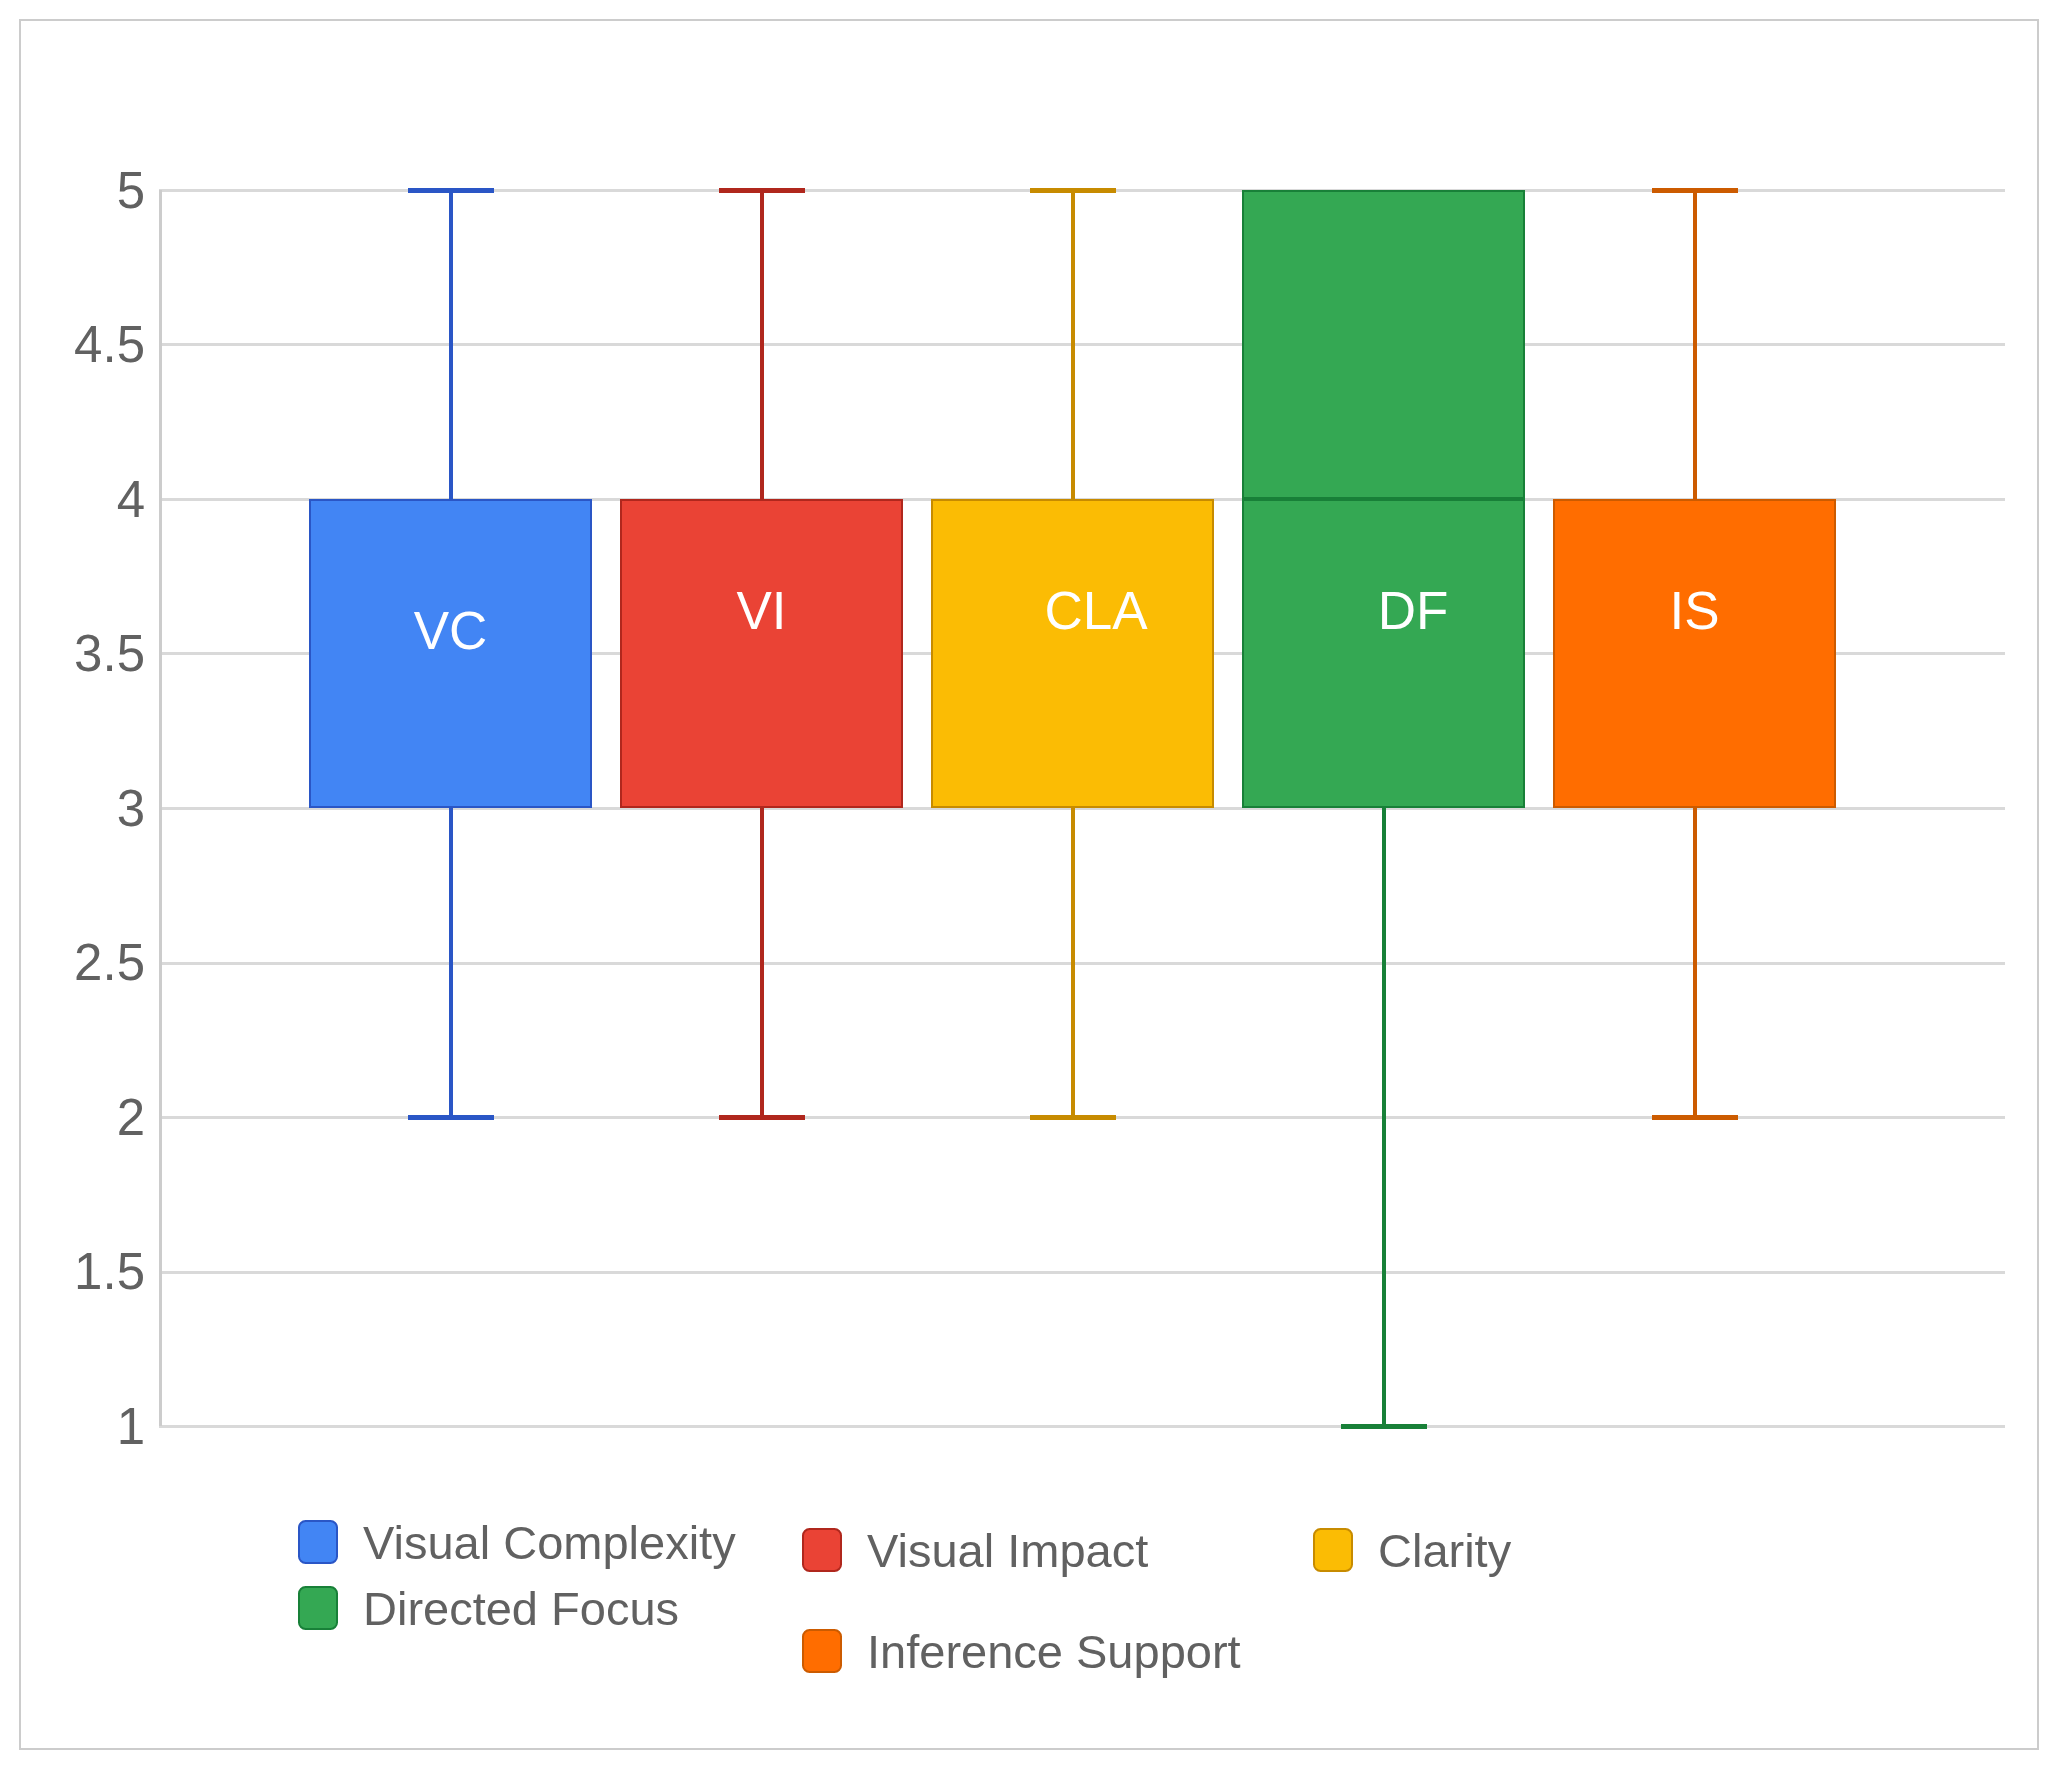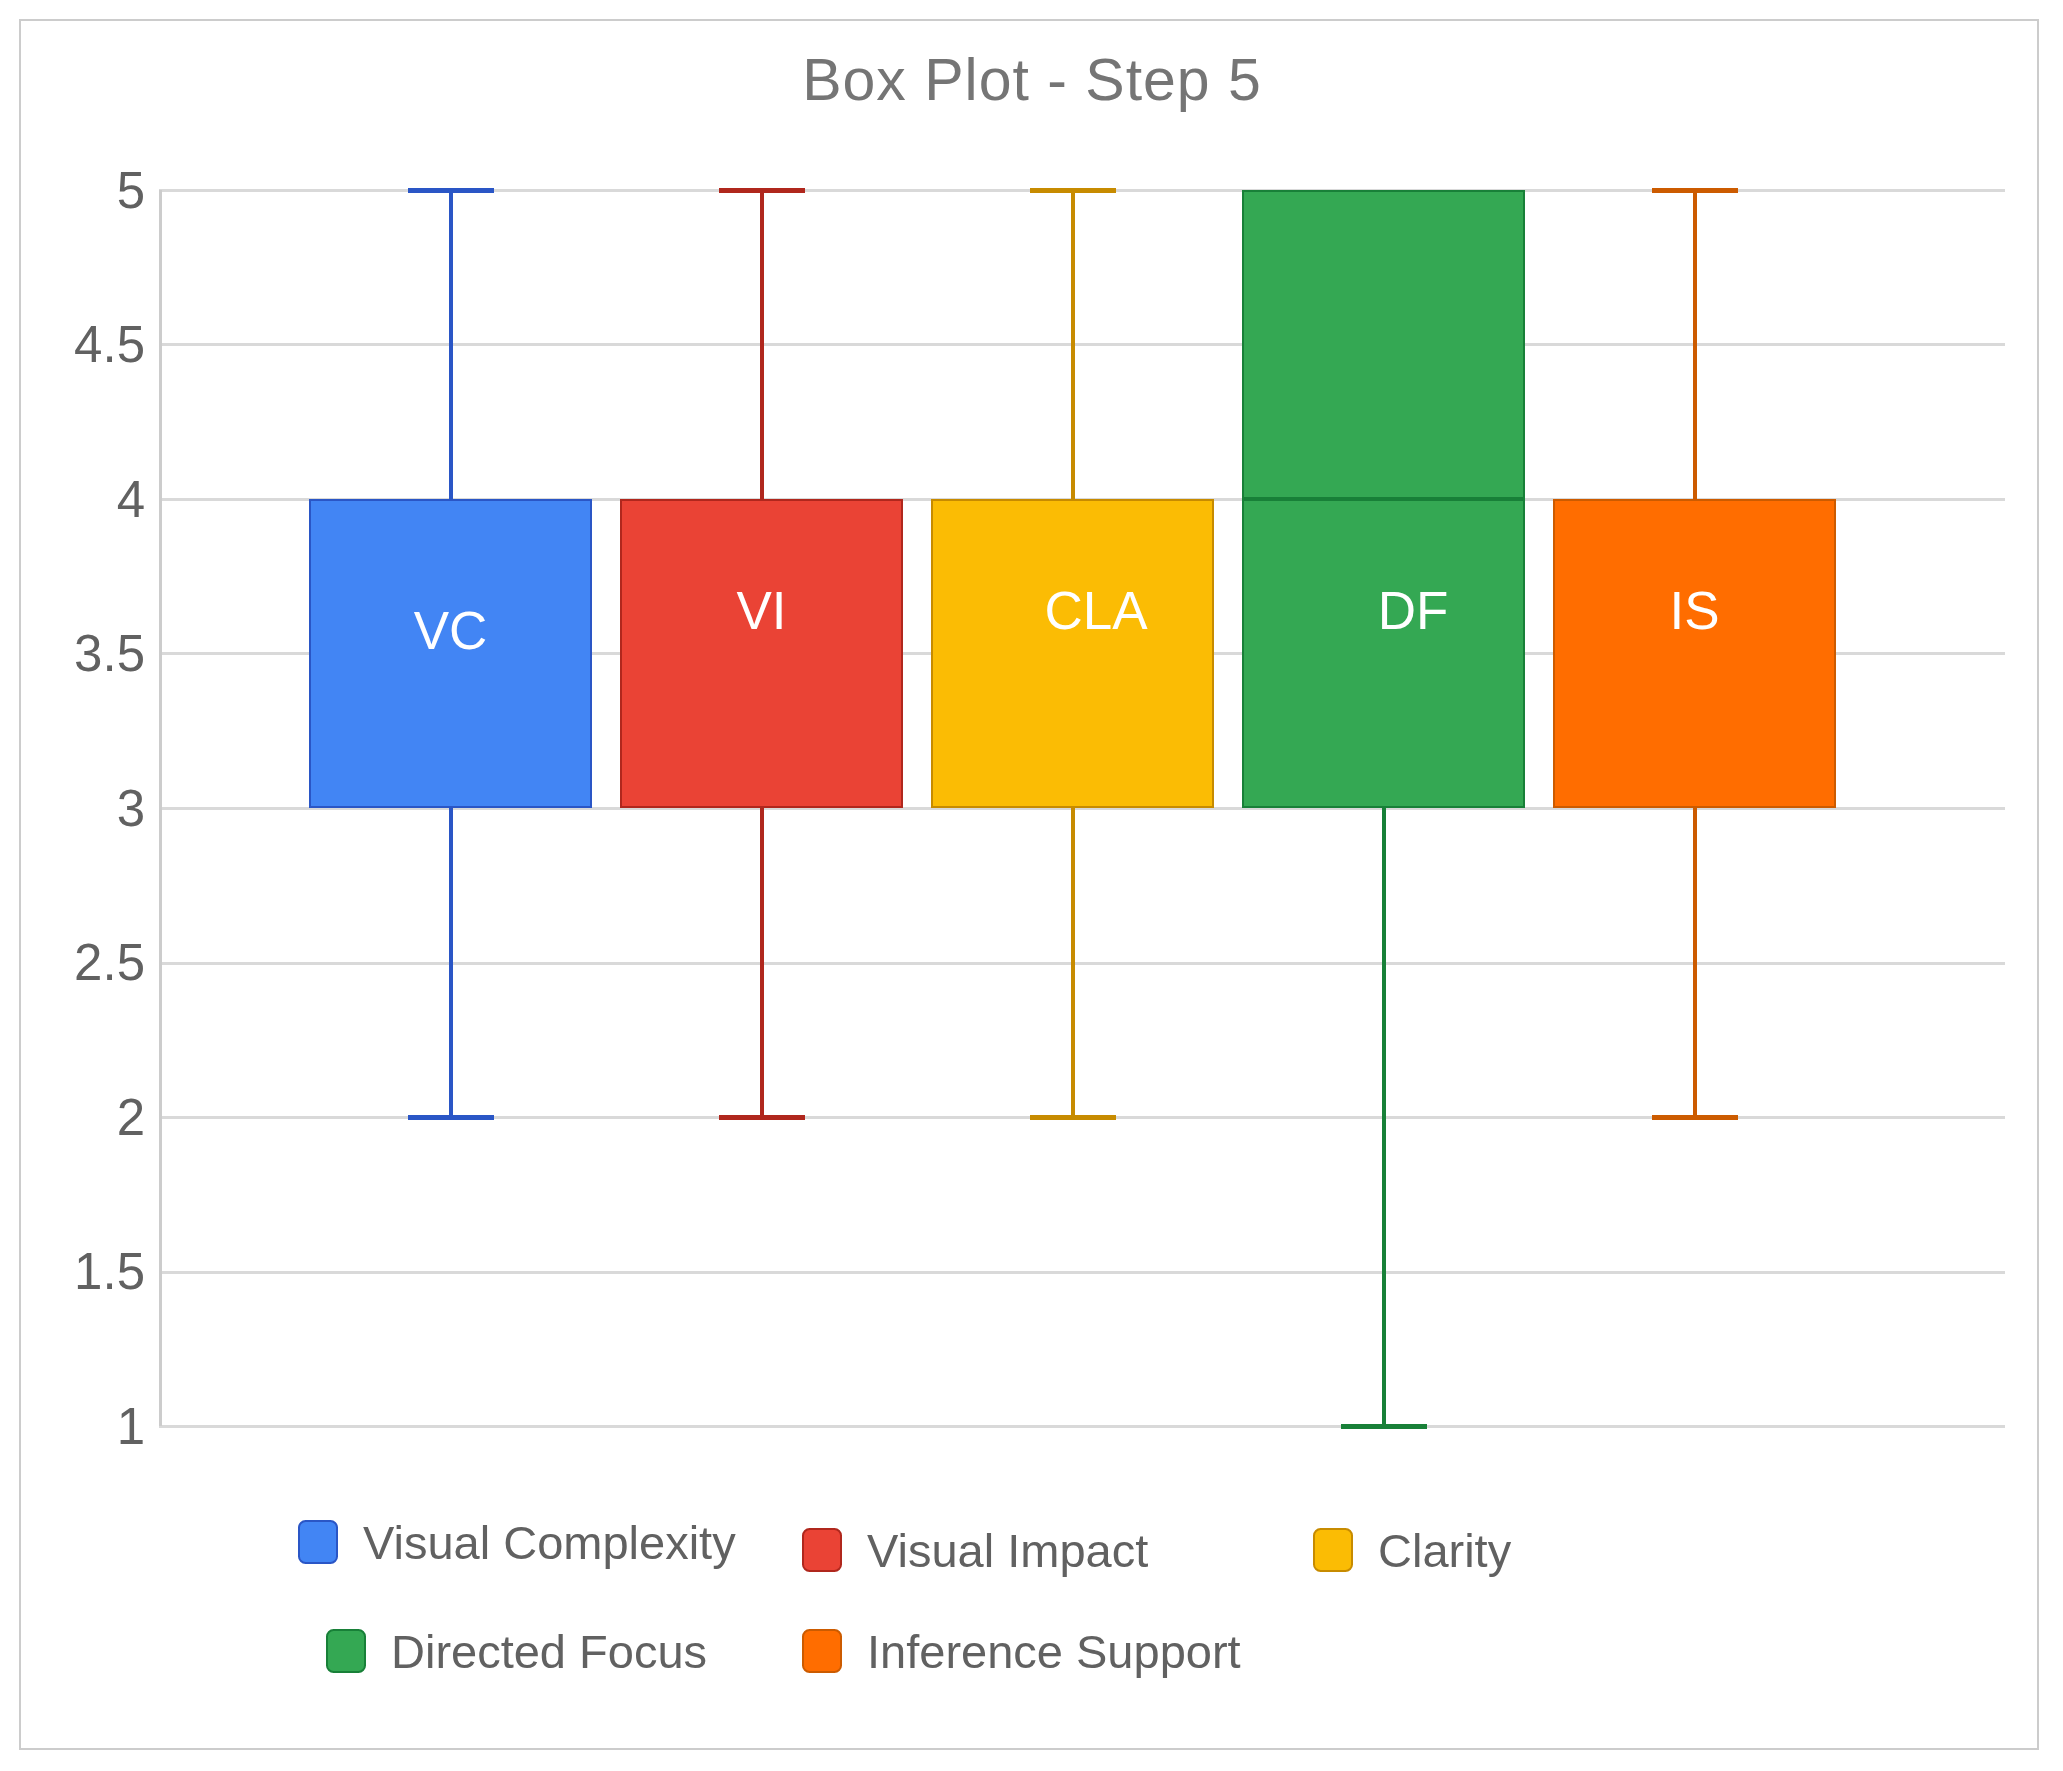--- a/index.html
+++ b/index.html
@@ -94,21 +94,20 @@
     font-size: 47px;
     color: #616161;
     white-space: nowrap;
   }
 </style>
 </head>
 <body>
 
 <div id="canvas">
   <div class="card"></div>
-  <div class="chart-title">Box Plot - Step 5</div>
   <div id="gridlines">
       <div class="gridline" style="left: 159px; top: 189px; width: 1846px;"></div>
       <div class="gridline" style="left: 159px; top: 343px; width: 1846px;"></div>
       <div class="gridline" style="left: 159px; top: 498px; width: 1846px;"></div>
       <div class="gridline" style="left: 159px; top: 652px; width: 1846px;"></div>
       <div class="gridline" style="left: 159px; top: 807px; width: 1846px;"></div>
       <div class="gridline" style="left: 159px; top: 962px; width: 1846px;"></div>
       <div class="gridline" style="left: 159px; top: 1116px; width: 1846px;"></div>
       <div class="gridline" style="left: 159px; top: 1271px; width: 1846px;"></div>
       <div class="gridline" style="left: 159px; top: 1425px; width: 1846px;"></div>
@@ -158,21 +157,21 @@
         <span class="legend-label">Visual Complexity</span>
       </div>
       <div class="legend-item" style="left: 802px; top: 1528px; height: 44px;">
         <div class="legend-swatch" style="background: rgb(234, 67, 53); border-color: rgb(176, 39, 29);"></div>
         <span class="legend-label">Visual Impact</span>
       </div>
       <div class="legend-item" style="left: 1313px; top: 1528px; height: 44px;">
         <div class="legend-swatch" style="background: rgb(251, 188, 4); border-color: rgb(199, 139, 0);"></div>
         <span class="legend-label">Clarity</span>
       </div>
-      <div class="legend-item" style="left: 298px; top: 1629px; height: 44px; margin-left: 28px;">
+      <div class="legend-item" style="left: 298px; top: 1586px; height: 44px;">
         <div class="legend-swatch" style="background: rgb(52, 168, 83); border-color: rgb(24, 128, 56);"></div>
         <span class="legend-label">Directed Focus</span>
       </div>
       <div class="legend-item" style="left: 802px; top: 1629px; height: 44px; text-align: right;">
         <div class="legend-swatch" style="background: rgb(255, 109, 0); border-color: rgb(204, 91, 0);"></div>
         <span class="legend-label">Inference Support</span>
       </div>
     </div>
 </div>
 

